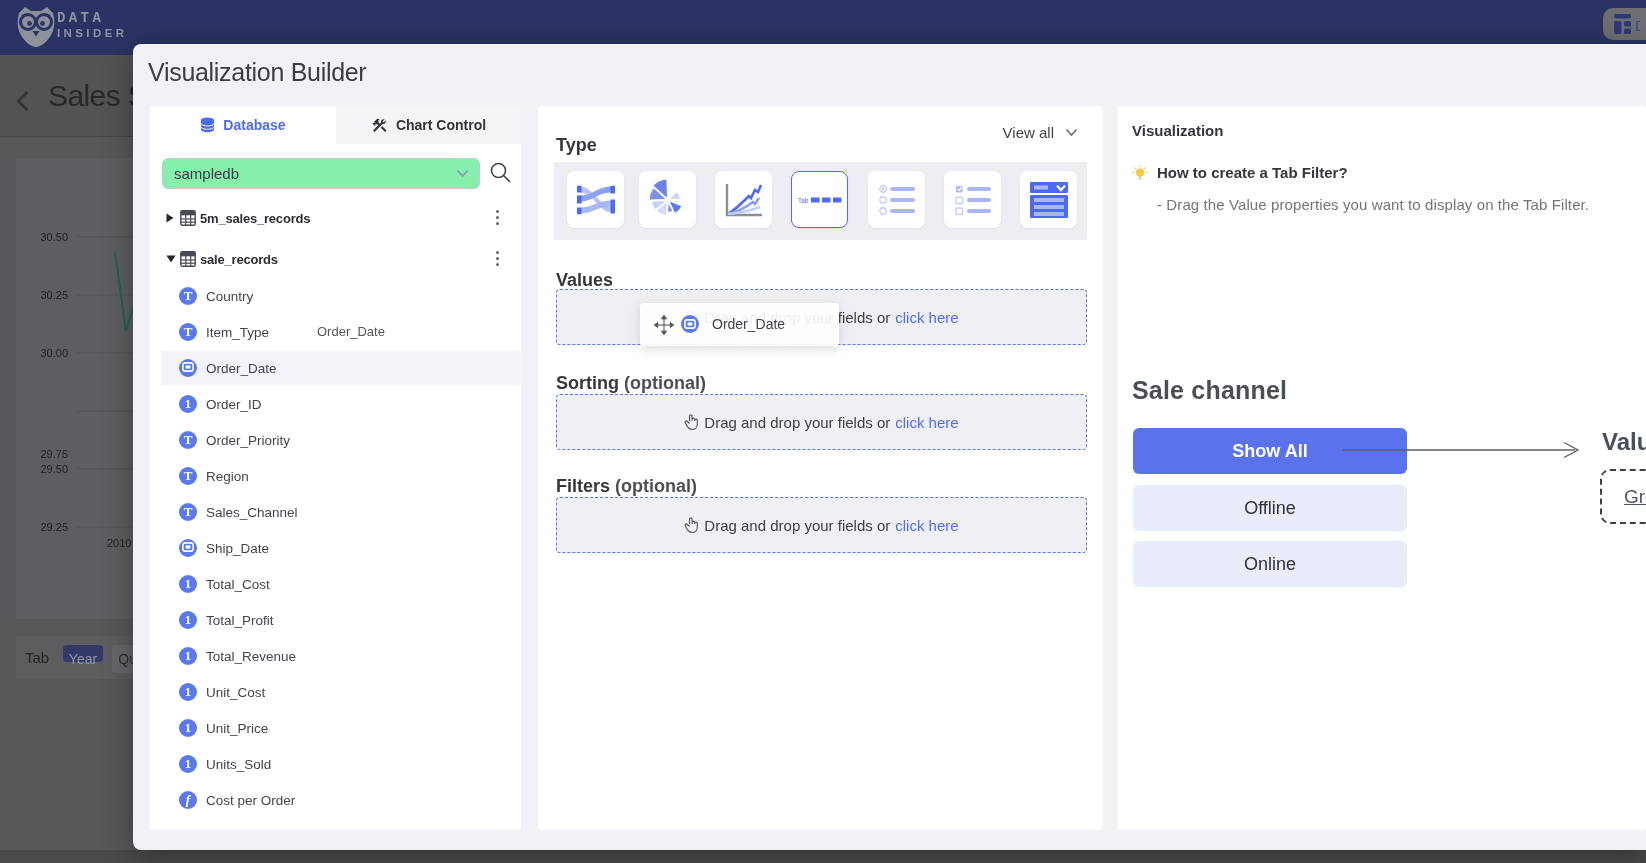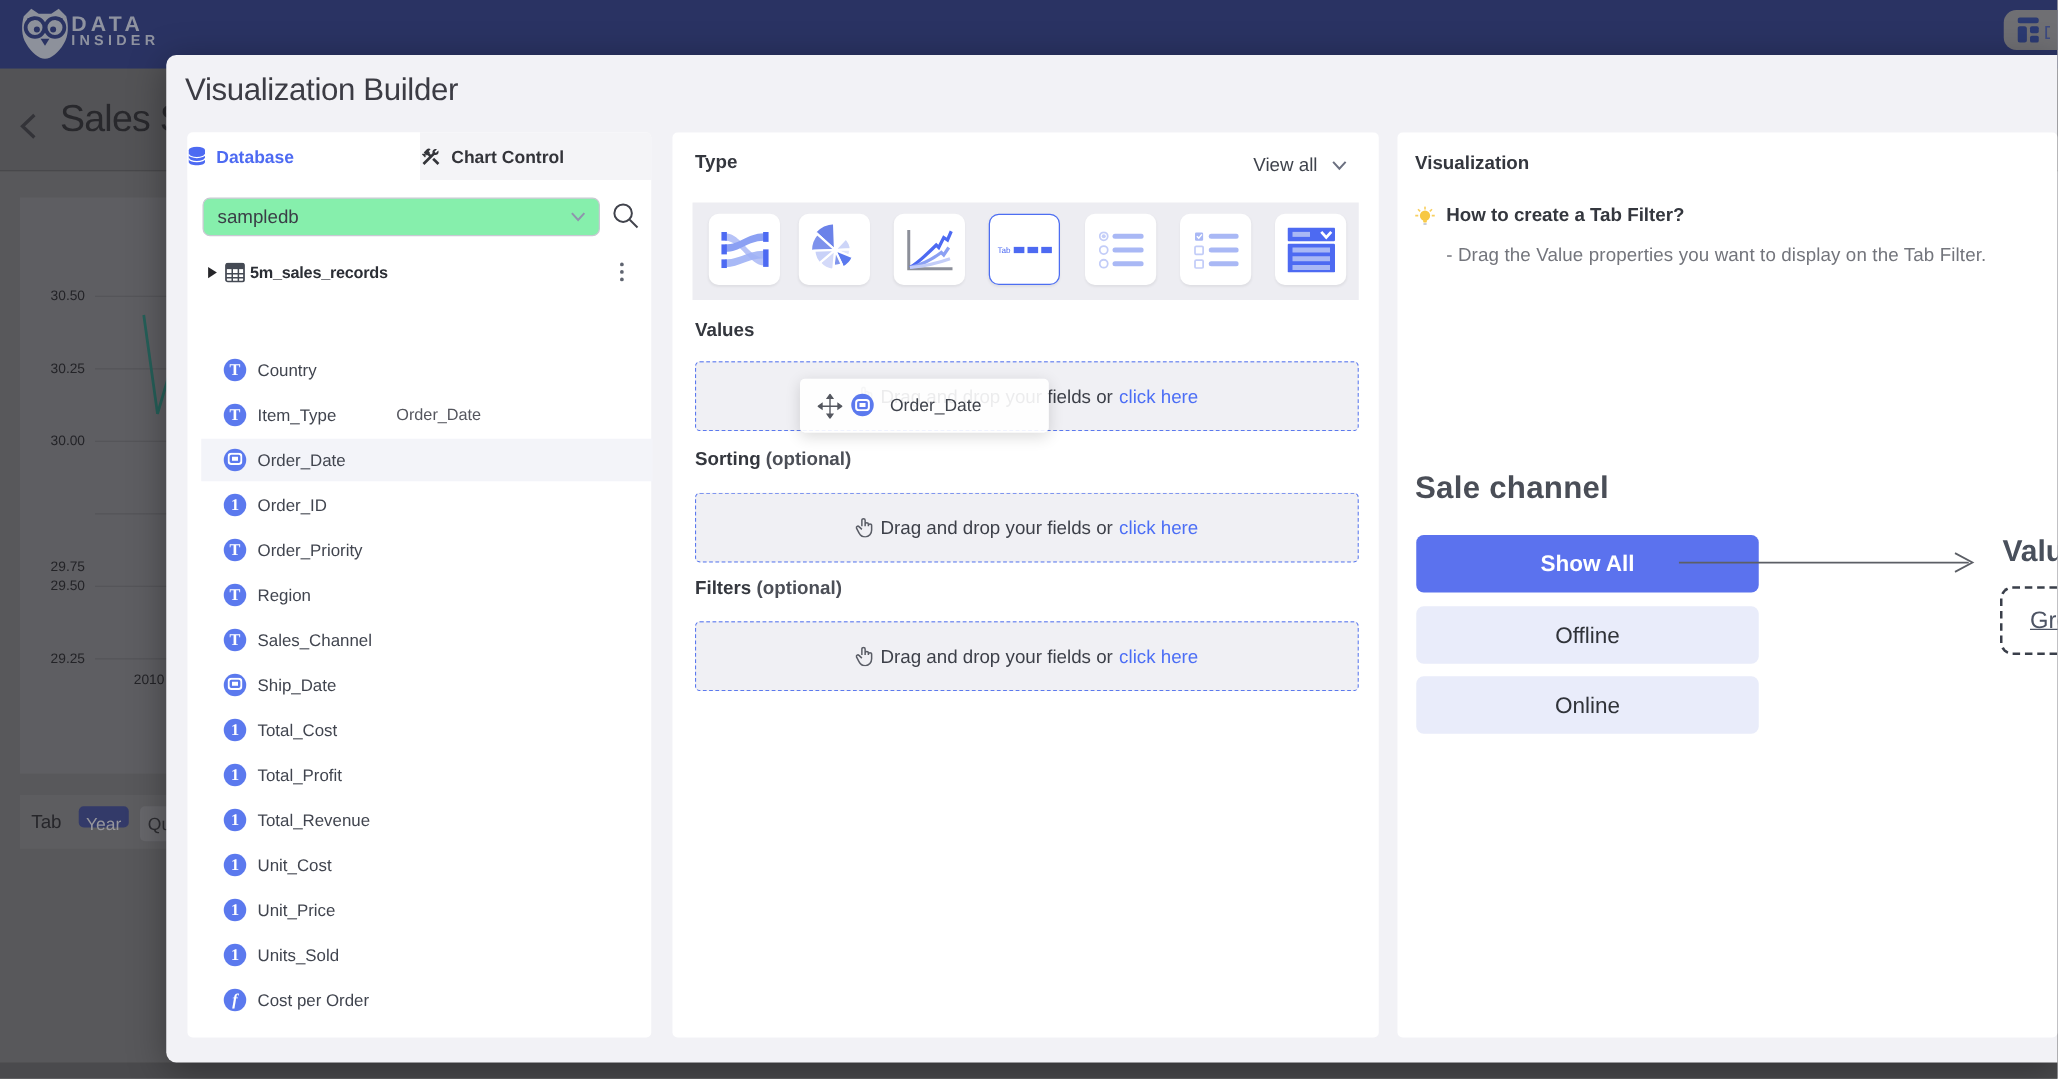--- a/index.html
+++ b/index.html
@@ -25,21 +25,21 @@
   
   #modal { position:absolute; left:133px; top:44px; width:1513px; height:806px; background:#f2f2f6; border-radius:8px 0 0 8px; box-shadow:0 6px 30px rgba(0,0,0,.35); }
   #modal h1 { position:absolute; left:15px; top:14px; font-size:25px; font-weight:500; color:#3c3c44; letter-spacing:-0.3px; }
 
   .card { position:absolute; background:#fff; border-radius:4px; }
   #leftcard  { left:17px;  top:62px; width:371px; height:724px; }
   #midcard   { left:405px; top:62px; width:565px; height:724px; }
   #rightcard { left:985px; top:62px; width:528px; height:724px; }
 
   
-  .tab { position:absolute; top:0; height:38px; width:186px; display:flex; align-items:center; justify-content:flex-start; gap:8px; font-size:14px; font-weight:700; }
+  .tab { position:absolute; top:0; height:38px; width:186px; display:flex; align-items:center; justify-content:center; gap:8px; font-size:14px; font-weight:700; }
   .tab.active { left:0; color:#4d6af2; background:#fff; border-radius:4px 0 0 0; }
   .tab.inactive { left:186px; background:#f4f4f7; color:#33343a; border-radius:0 4px 0 0; width:185px; }
 
   .searchbox { position:absolute; left:12px; top:52px; width:318px; height:31px; border:1px solid #c8c9d2; border-radius:6px; background:#86efac; }
   .searchbox .txt { position:absolute; left:11px; top:6px; font-size:15px; color:#3a3d46; }
   .searchbox svg.chev { position:absolute; right:10px; top:10px; }
   .sicon { position:absolute; left:340px; top:56px; }
 
   .treerow { position:absolute; left:0; width:371px; height:30px; }
   .caret { position:absolute; left:16px; top:50%; transform:translateY(-50%); }
@@ -50,21 +50,21 @@
 
   .fieldrow { position:absolute; left:11px; width:361px; height:34px; }
   .fieldrow.hl { background:#f3f4f9; }
   .ficon { position:absolute; left:18px; top:50%; margin-top:-9px; width:18px; height:18px; border-radius:50%; background:#5b79ee; color:#fff; text-align:center; font-family:"Liberation Serif", serif; font-weight:700; font-size:13px; line-height:17px; }
   .ficon.f { font-style:italic; }
   .ficon svg { margin-top:3px; }
   .flabel { position:absolute; left:45px; top:50%; transform:translateY(-50%); font-size:13.5px; color:#41454f; }
   #dragtext { position:absolute; left:167px; top:218px; font-size:13px; color:#55565e; }
 
   
-  .seclabel { font-size:15px; font-weight:700; color:#34373e; position:absolute; left:18px; }
+  .seclabel { font-size:18px; font-weight:700; color:#34373e; position:absolute; left:18px;margin-top:14px; }
   .seclabel .opt { font-weight:700; color:#4c4f57; }
   #viewall { position:absolute; right:49px; top:18px; font-size:15px; color:#3f434c; }
   #viewall svg { position:absolute; right:-24px; top:4px; }
   #typeband { position:absolute; left:16px; top:56px; width:533px; height:78px; background:#ededf2; }
   .tile { position:absolute; top:9px; width:57px; height:57px; background:#fff; border-radius:8px; box-shadow:0 1px 2px rgba(0,0,0,.06); }
   .tile.sel { border:1.5px solid #4d6ef2; }
   .tile svg { position:absolute; left:50%; top:50%; transform:translate(-50%,-50%); }
 
   .dropzone { position:absolute; left:18px; width:531px; height:56px; border:1px dashed #5b79ee; border-radius:4px; background:#f0f0f4; display:flex; align-items:center; justify-content:center; font-size:15px; color:#3c3f48; gap:5px; }
   .dropzone .blue { color:#4c6ef5; }
@@ -90,21 +90,21 @@
     <svg width="120" height="44" viewBox="0 0 120 44" style="position:absolute;left:12px;top:5px">
 
       <path d="M7 8 L13 2 L19 6 L29 6 L35 2 L41 8 C43 15 43 24 39 30 C35 37 29 42 24 42 C19 42 13 37 9 30 C5 24 5 15 7 8 Z" fill="#8d919b"></path>
       <circle cx="16" cy="17" r="7.5" fill="none" stroke="#2a3363" stroke-width="3"></circle>
       <circle cx="32" cy="17" r="7.5" fill="none" stroke="#2a3363" stroke-width="3"></circle>
       <circle cx="17.5" cy="18.5" r="2.4" fill="#2a3363"></circle>
       <circle cx="30.5" cy="18.5" r="2.4" fill="#2a3363"></circle>
       <path d="M10 11 L16 9.5 M38 11 L32 9.5" stroke="#2a3363" stroke-width="2.5"></path>
       <path d="M20.5 26 L24 31.5 L27.5 26 Z" fill="#2a3363"></path>
     </svg>
-    <div style="position:absolute;left:57px;top:10px;font-size:17px;font-weight:700;color:#8f93a0;letter-spacing:3.4px;">DATA</div>
+    <div style="position:absolute;left:57px;top:10px;font-size:14px;font-weight:700;color:#8f93a0;letter-spacing:3.4px;font-family:Liberation Mono, monospace;">DATA</div>
     <div style="position:absolute;left:57px;top:27px;font-size:11.5px;font-weight:700;color:#8f93a0;letter-spacing:3.4px;">INSIDER</div>
   </div>
   <div id="navbtn">
     <svg width="26" height="24" viewBox="0 0 26 24" style="position:absolute;left:11px;top:4px">
       <rect x="0" y="2" width="17" height="4.5" rx="2" fill="#2b3a72"></rect>
       <rect x="0" y="9" width="7.5" height="13" rx="2" fill="#2b3a72"></rect>
       <rect x="10" y="9" width="7" height="5.5" rx="1.5" fill="#2b3a72"></rect>
       <rect x="10" y="16.5" width="7" height="5.5" rx="1.5" fill="#2b3a72"></rect>
       <text x="21" y="19" font-size="15" fill="#3d4a80" font-family="Liberation Sans">D</text>
     </svg>
@@ -179,20 +179,39 @@
         </svg>
         <svg class="ticon" width="16" height="16" viewBox="0 0 16 16">
           <rect x="0.8" y="0.8" width="14.4" height="14.4" rx="1.5" fill="none" stroke="#454a54" stroke-width="1.4"></rect>
           <rect x="0.8" y="0.8" width="14.4" height="4.5" fill="#454a54"></rect>
           <line x1="0.8" y1="9" x2="15.2" y2="9" stroke="#454a54" stroke-width="1.2"></line>
           <line x1="0.8" y1="12.2" x2="15.2" y2="12.2" stroke="#454a54" stroke-width="1.2"></line>
           <line x1="5.8" y1="5" x2="5.8" y2="15.2" stroke="#454a54" stroke-width="1.2"></line>
           <line x1="10.7" y1="5" x2="10.7" y2="15.2" stroke="#454a54" stroke-width="1.2"></line>
         </svg>
         <div class="trlabel">5m_sales_records</div>
+        <div class="kdots">
+          <span style="top:0"></span>
+          <span style="top:6px"></span>
+          <span style="top:12px"></span>
+        </div>
+      </div>
+      <div class="treerow" style="top:138px;">
+        <svg class="caret" width="10" height="8" viewBox="0 0 10 8">
+          <path d="M0.5 0.5 L9.5 0.5 L5 7.5 Z" fill="#26262a"></path>
+        </svg>
+        <svg class="ticon" width="16" height="16" viewBox="0 0 16 16">
+          <rect x="0.8" y="0.8" width="14.4" height="14.4" rx="1.5" fill="none" stroke="#454a54" stroke-width="1.4"></rect>
+          <rect x="0.8" y="0.8" width="14.4" height="4.5" fill="#454a54"></rect>
+          <line x1="0.8" y1="9" x2="15.2" y2="9" stroke="#454a54" stroke-width="1.2"></line>
+          <line x1="0.8" y1="12.2" x2="15.2" y2="12.2" stroke="#454a54" stroke-width="1.2"></line>
+          <line x1="5.8" y1="5" x2="5.8" y2="15.2" stroke="#454a54" stroke-width="1.2"></line>
+          <line x1="10.7" y1="5" x2="10.7" y2="15.2" stroke="#454a54" stroke-width="1.2"></line>
+        </svg>
+        <div class="trlabel">sale_records</div>
         <div class="kdots">
           <span style="top:0"></span>
           <span style="top:6px"></span>
           <span style="top:12px"></span>
         </div>
       </div>
 
       <div class="fieldrow" style="top:173px;">
         <div class="ficon">T</div>
         <div class="flabel">Country</div>

